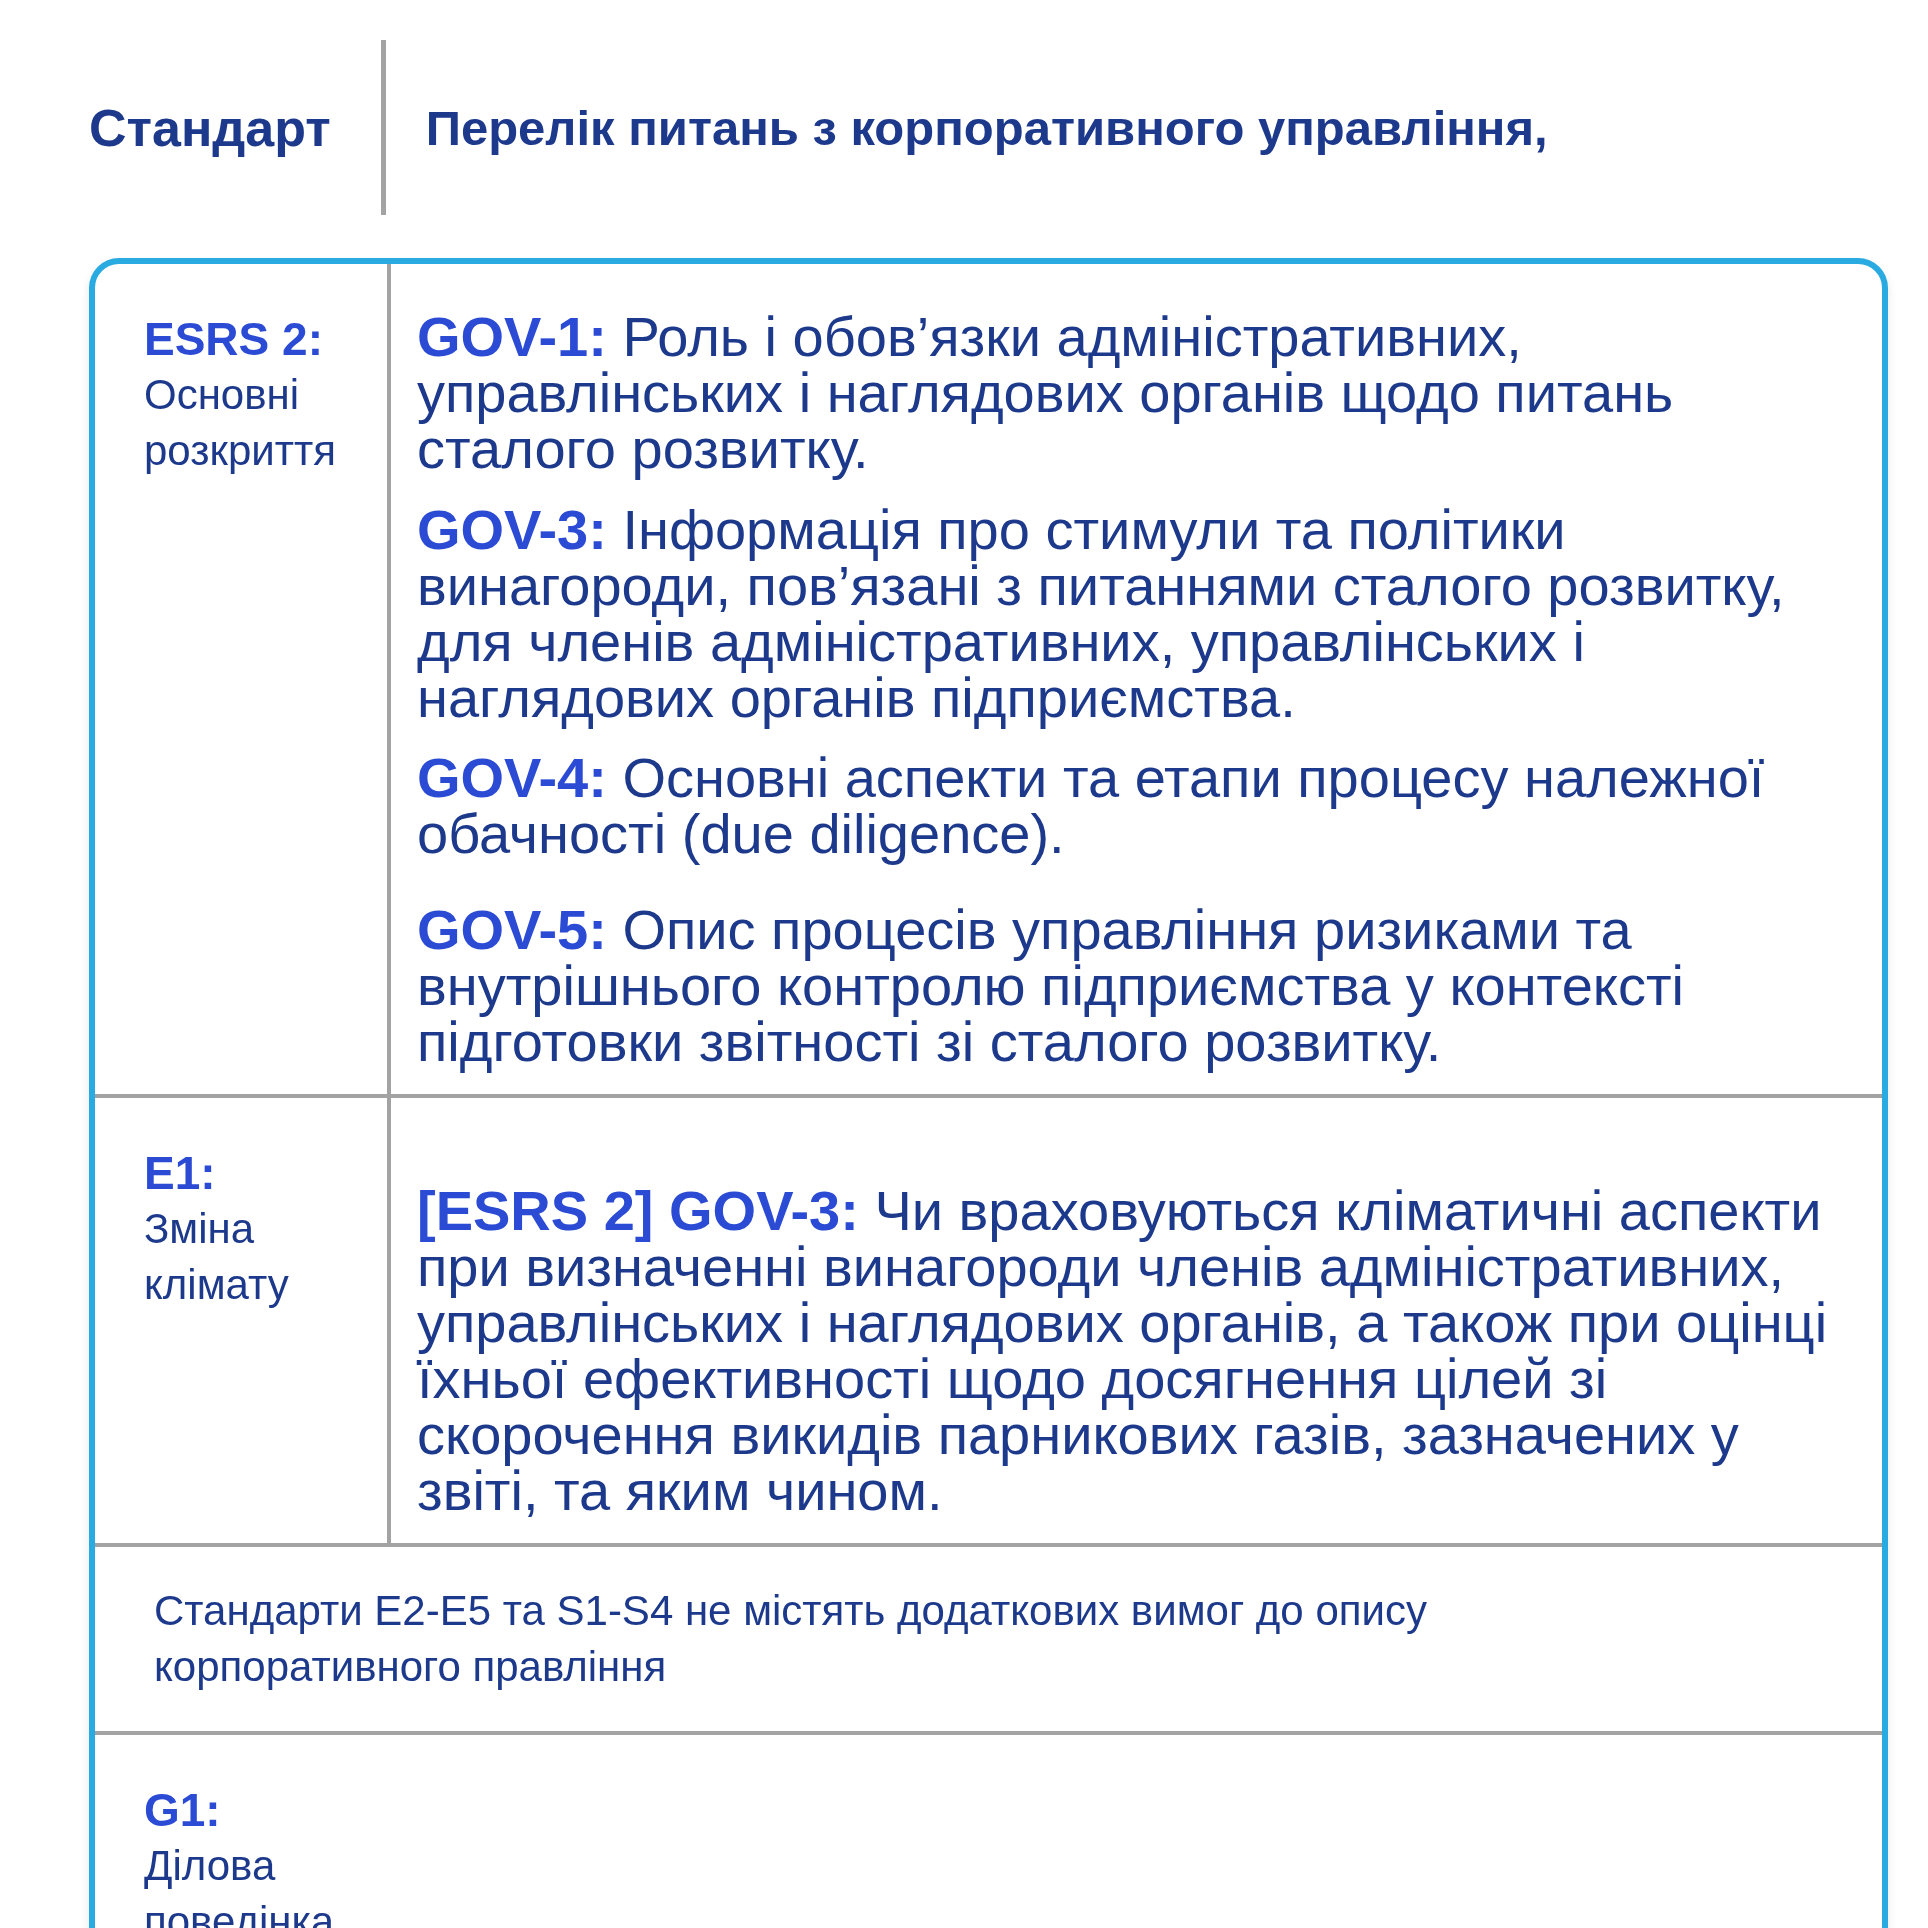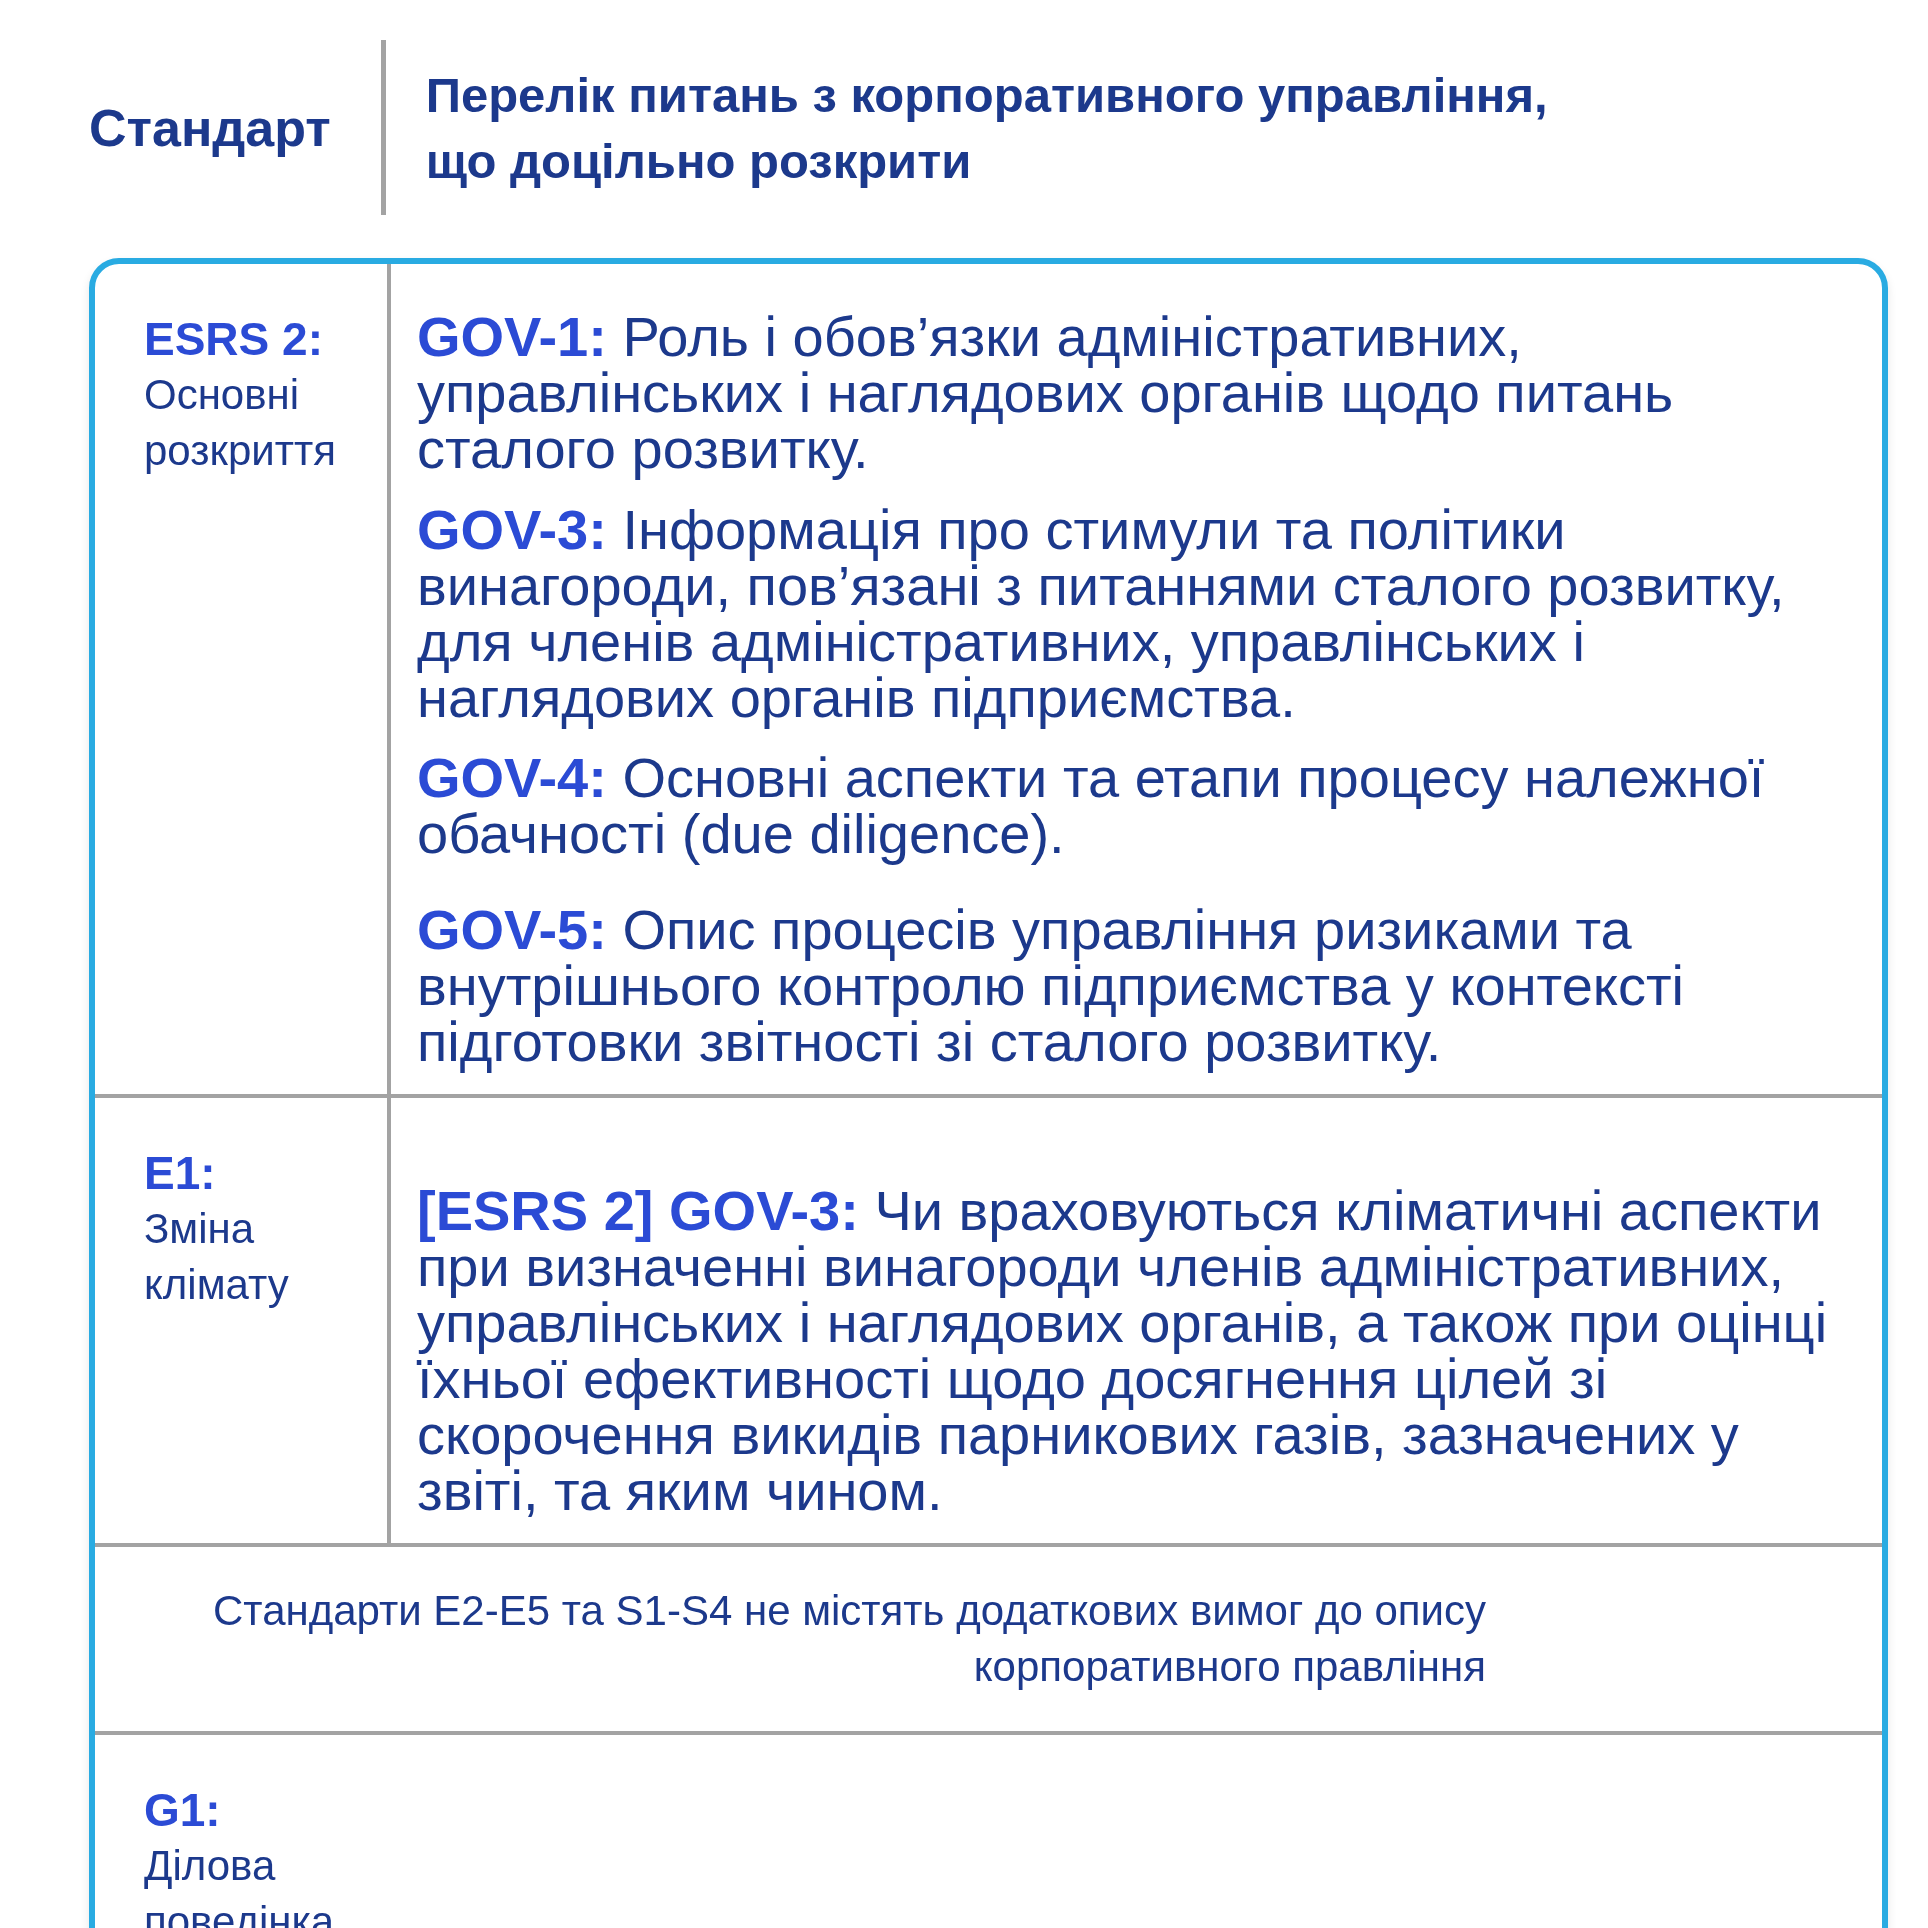--- a/index.html
+++ b/index.html
@@ -66,38 +66,37 @@
     border-left:4.7px solid var(--divider-gray);
     padding:45px 52px 24px 26px;
     font-size:56px;line-height:56px;color:var(--body-navy);
   }
   .cell-right p{margin:0 0 24.5px;}
   .cell-right p:last-child{margin-bottom:0;margin-top:40px;}
   .gov-label{font-weight:bold;color:var(--label-blue);}
 
   .row-full{
     display:block;
-    padding:36px 52px 36px 44px;
-    font-size:42px;line-height:56px;color:var(--body-navy);text-align:right;
+    padding:36px 52px 36px 59px;
+    font-size:42px;line-height:56px;color:var(--body-navy);
   }
   .row-full p{margin:0;max-width:1347px;}
 </style>
 </head>
 <body>
 
 <div class="page">
 
   <header class="header">
     <div class="header-left">
       <span>Стандарт</span>
     </div>
     <div class="header-divider"></div>
     <div class="header-right">
       <div>Перелік питань з корпоративного управління,</div>
-      <div>що доцільно розкрити</div>
     </div>
   </header>
 
   <section class="table">
 
     <div class="row">
       <div class="cell-left">
         <div class="std-label">ESRS 2:</div>
         <div class="std-name">Основні розкриття</div>
       </div>

